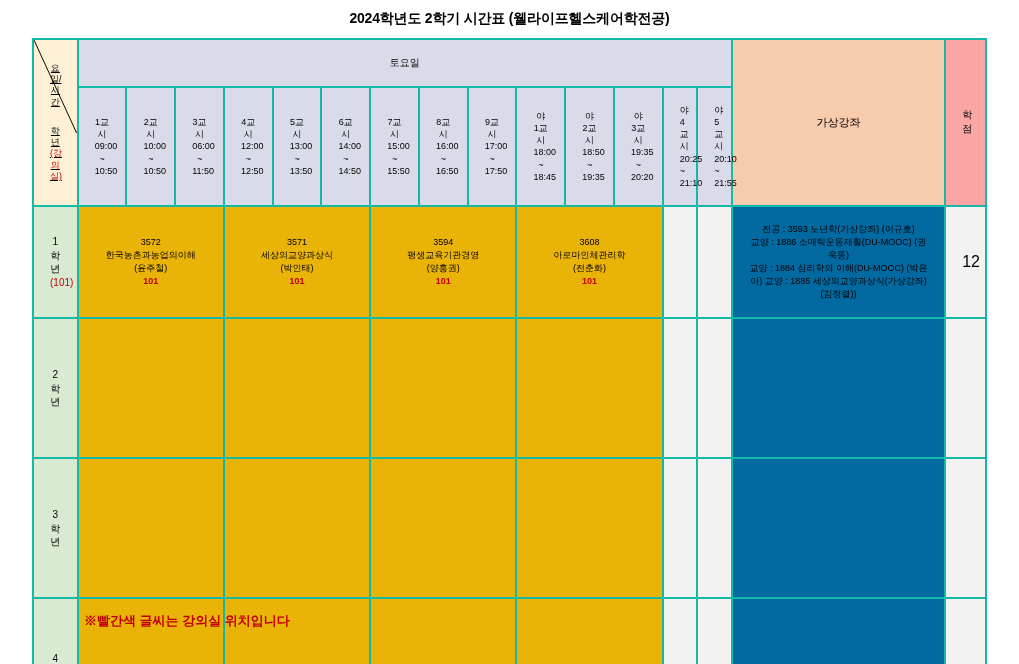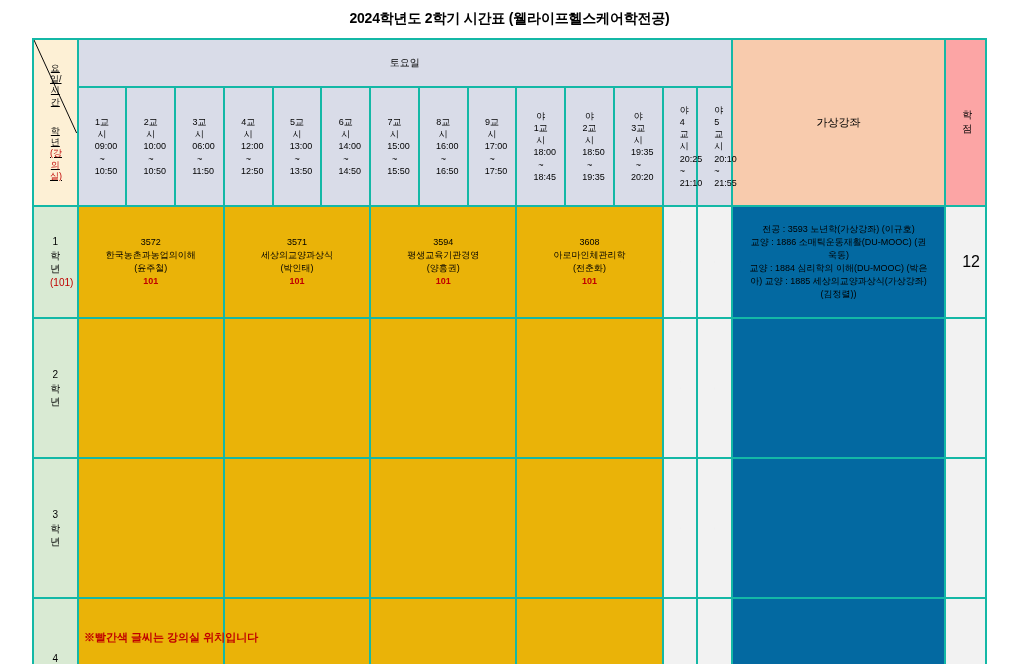--- a/index.html
+++ b/index.html
@@ -120,23 +120,23 @@
     font-weight: bold;
   }
   .credit-cell {
     background: #f2f2f2;
     font-size: 16px;
     margin-top: 14px;
   }
   .footnote {
     position: absolute;
     left: 84px;
-    top: 630px;
+    top: 612px;
     color: #c00000;
-    font-size: 11px;
+    font-size: 13px;
     font-weight: bold;
   }
 </style>
 </head>
 <body>
 
 <div class="page-title">2024학년도 2학기 시간표 (웰라이프헬스케어학전공)</div>
 
 <div class="table-wrap">
   <table class="tt">

